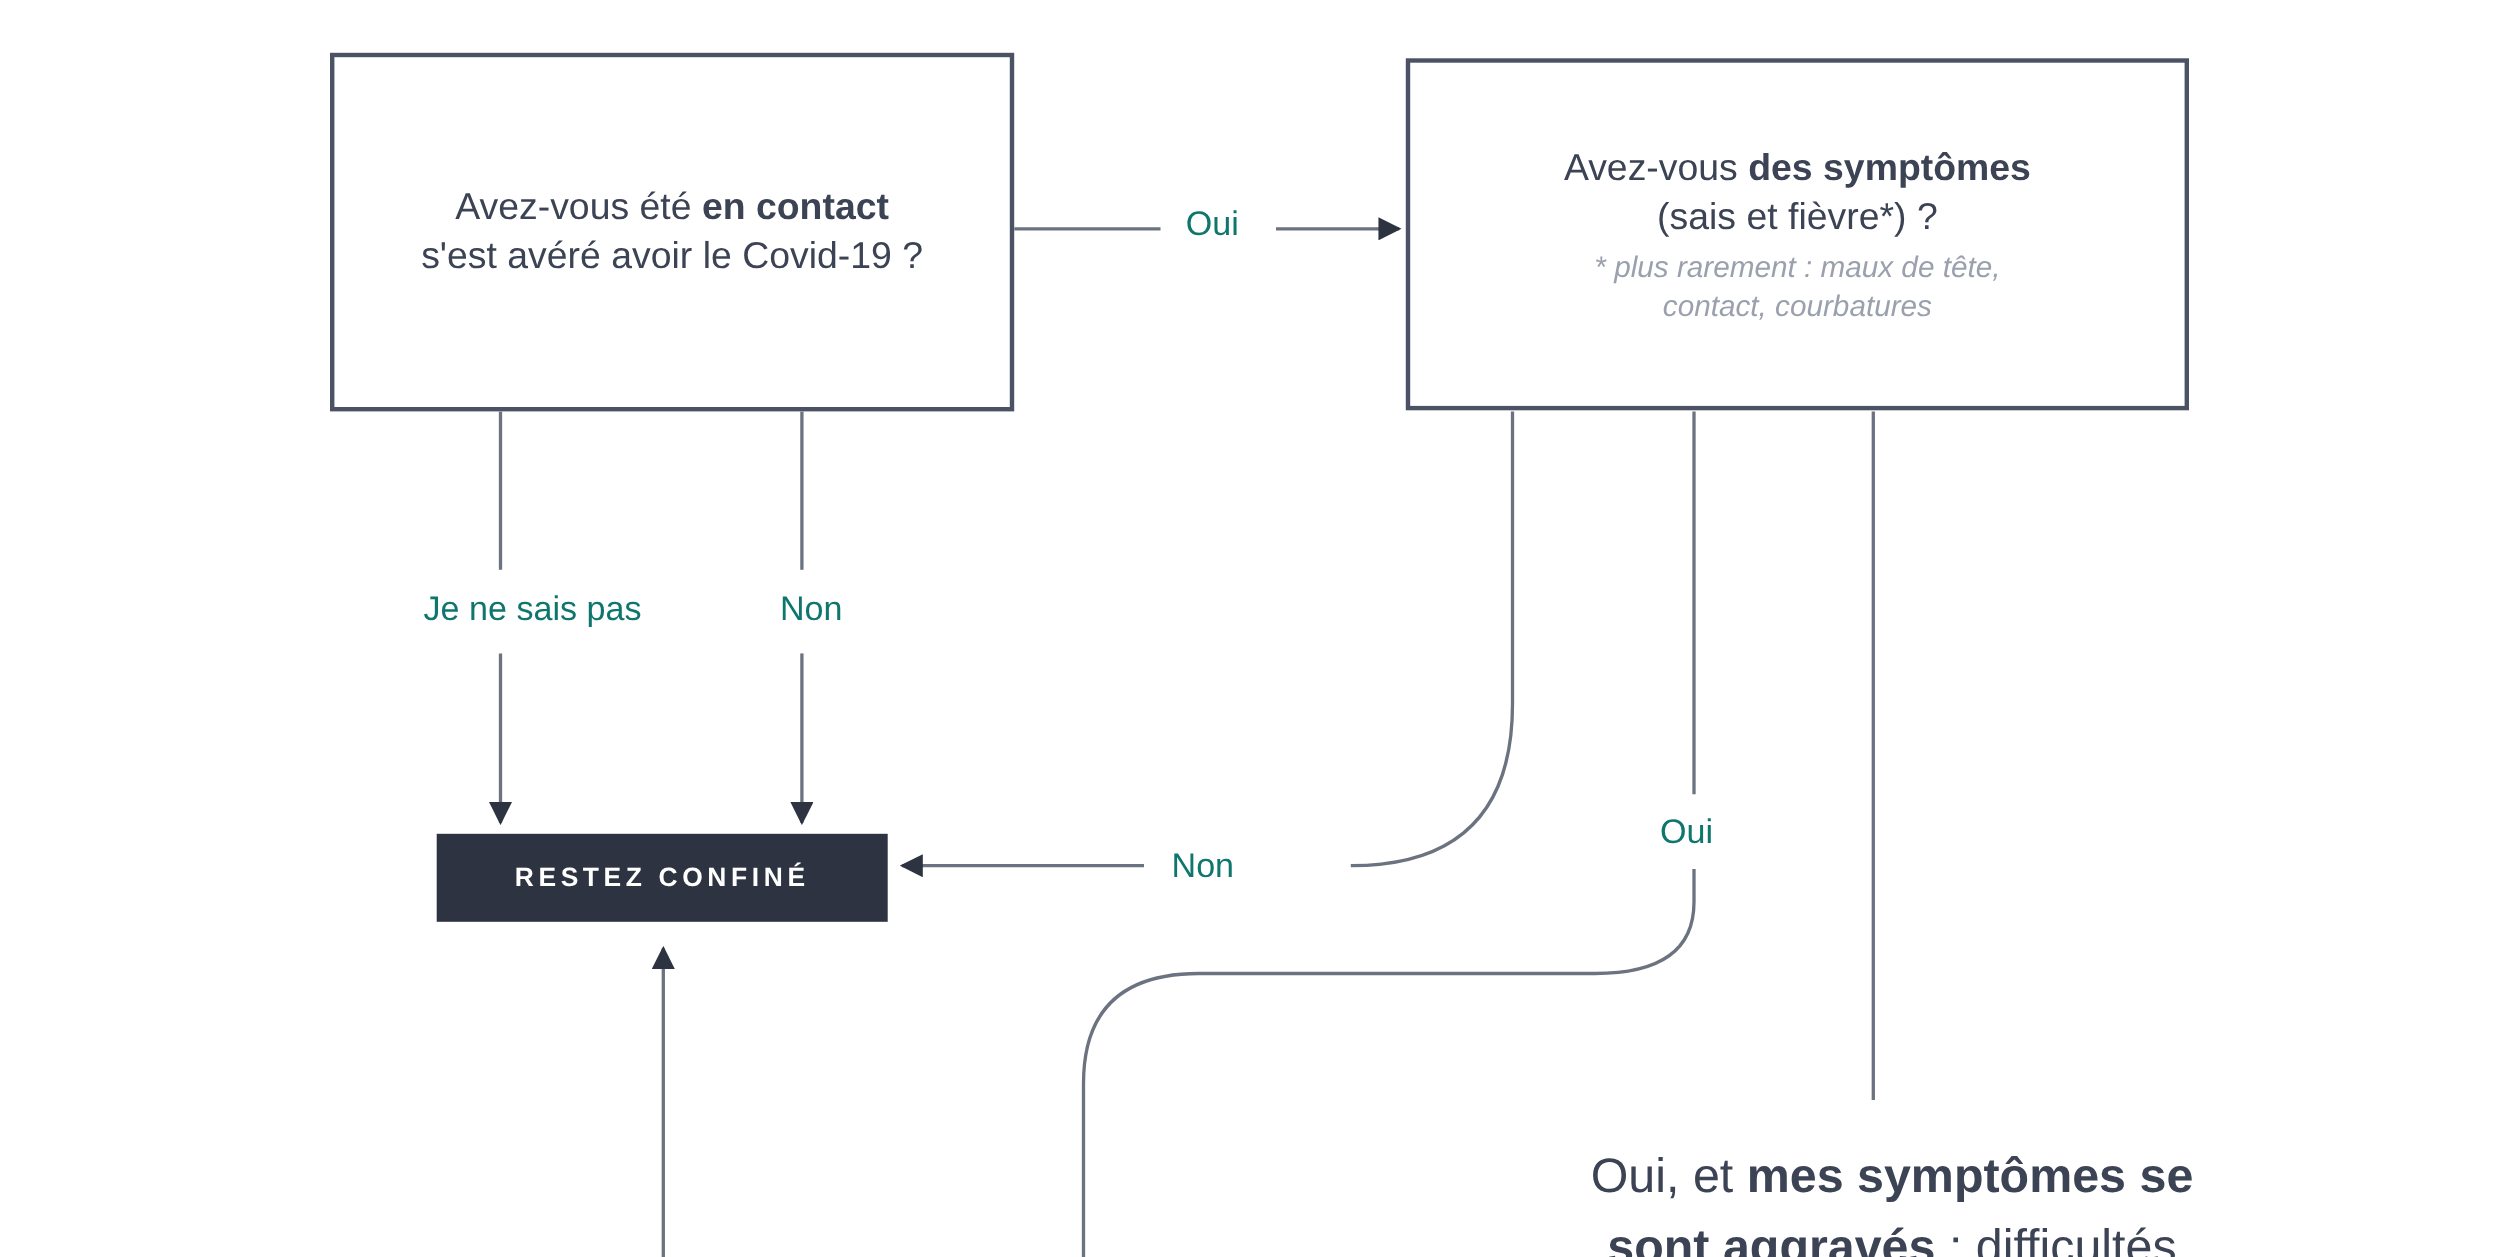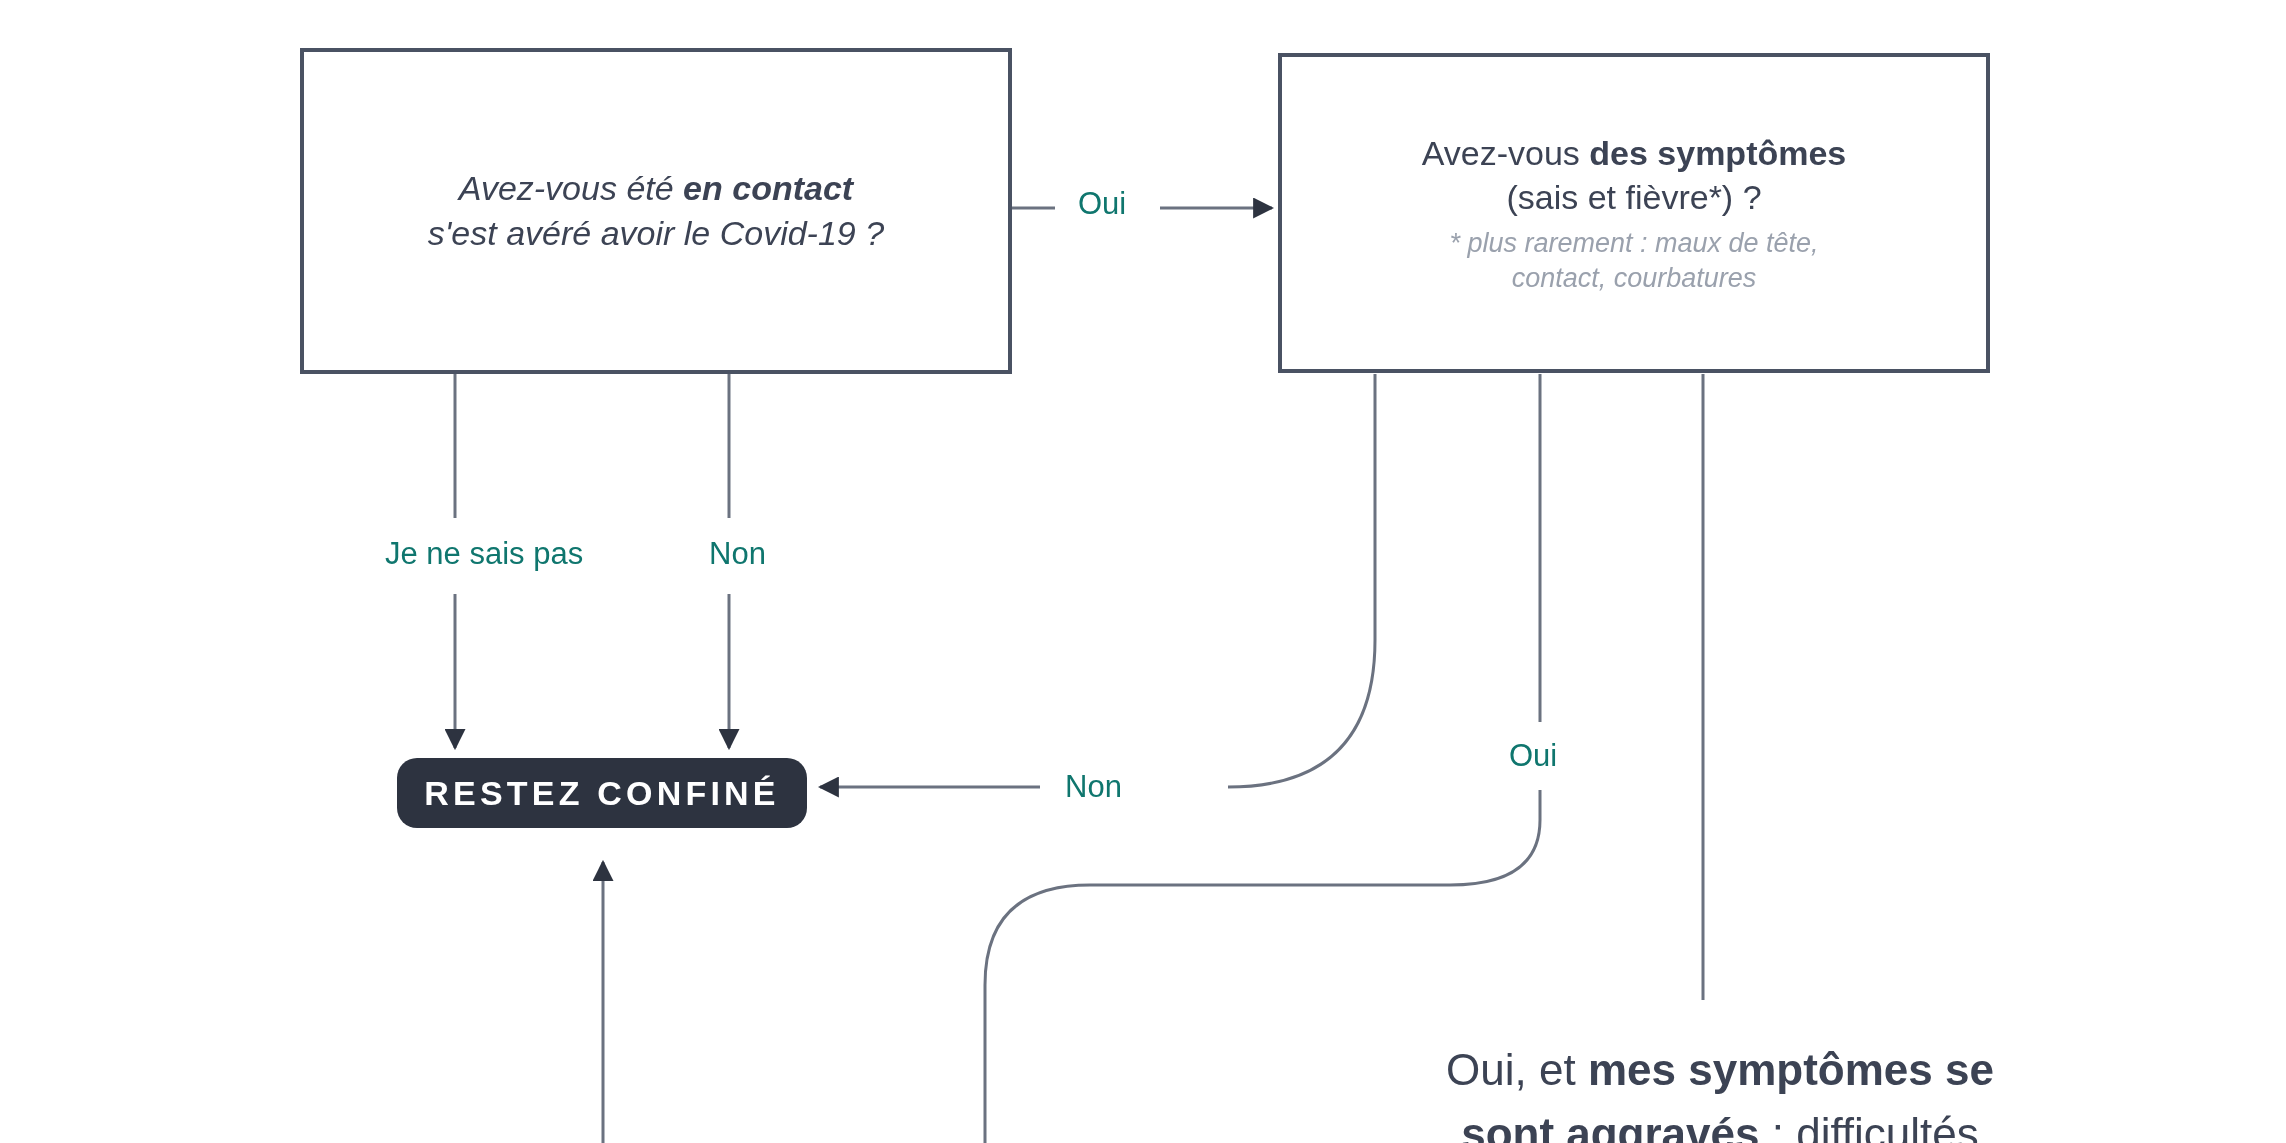--- a/index.html
+++ b/index.html
@@ -33,23 +33,22 @@
     background: #ffffff;
     display: flex;
     flex-direction: column;
     align-items: center;
     justify-content: center;
     text-align: center;
   }
   #box-contact {
     left: 300px;
     top: 48px;
-    width: 712px;
+    width: 622px;
     height: 326px;
-    font-style: italic;
   }
   #box-symptomes {
     left: 1278px;
     top: 53px;
     width: 712px;
     height: 320px;
   }
   .q-line {
     color: #3c4354;
     font-size: 34px;
@@ -66,31 +65,30 @@
     margin-top: 6px;
     text-align: center;
   }
 
   
   #badge-confine {
     position: absolute;
     left: 397px;
     top: 758px;
     width: 410px;
-    height: 70px;
+    height: 80px;
     background: #2d3340;
     color: #ffffff;
     display: flex;
     align-items: center;
     justify-content: center;
-    font-size: 34px;
+    font-size: 24px;
     font-weight: 600;
     letter-spacing: 4.2px;
     text-transform: uppercase;
-    border-radius: 20px;
   }
 
   
   .edge-label {
     position: absolute;
     color: #0f766e;
     font-size: 31px;
     line-height: 1;
     white-space: nowrap;
     background: #ffffff;

